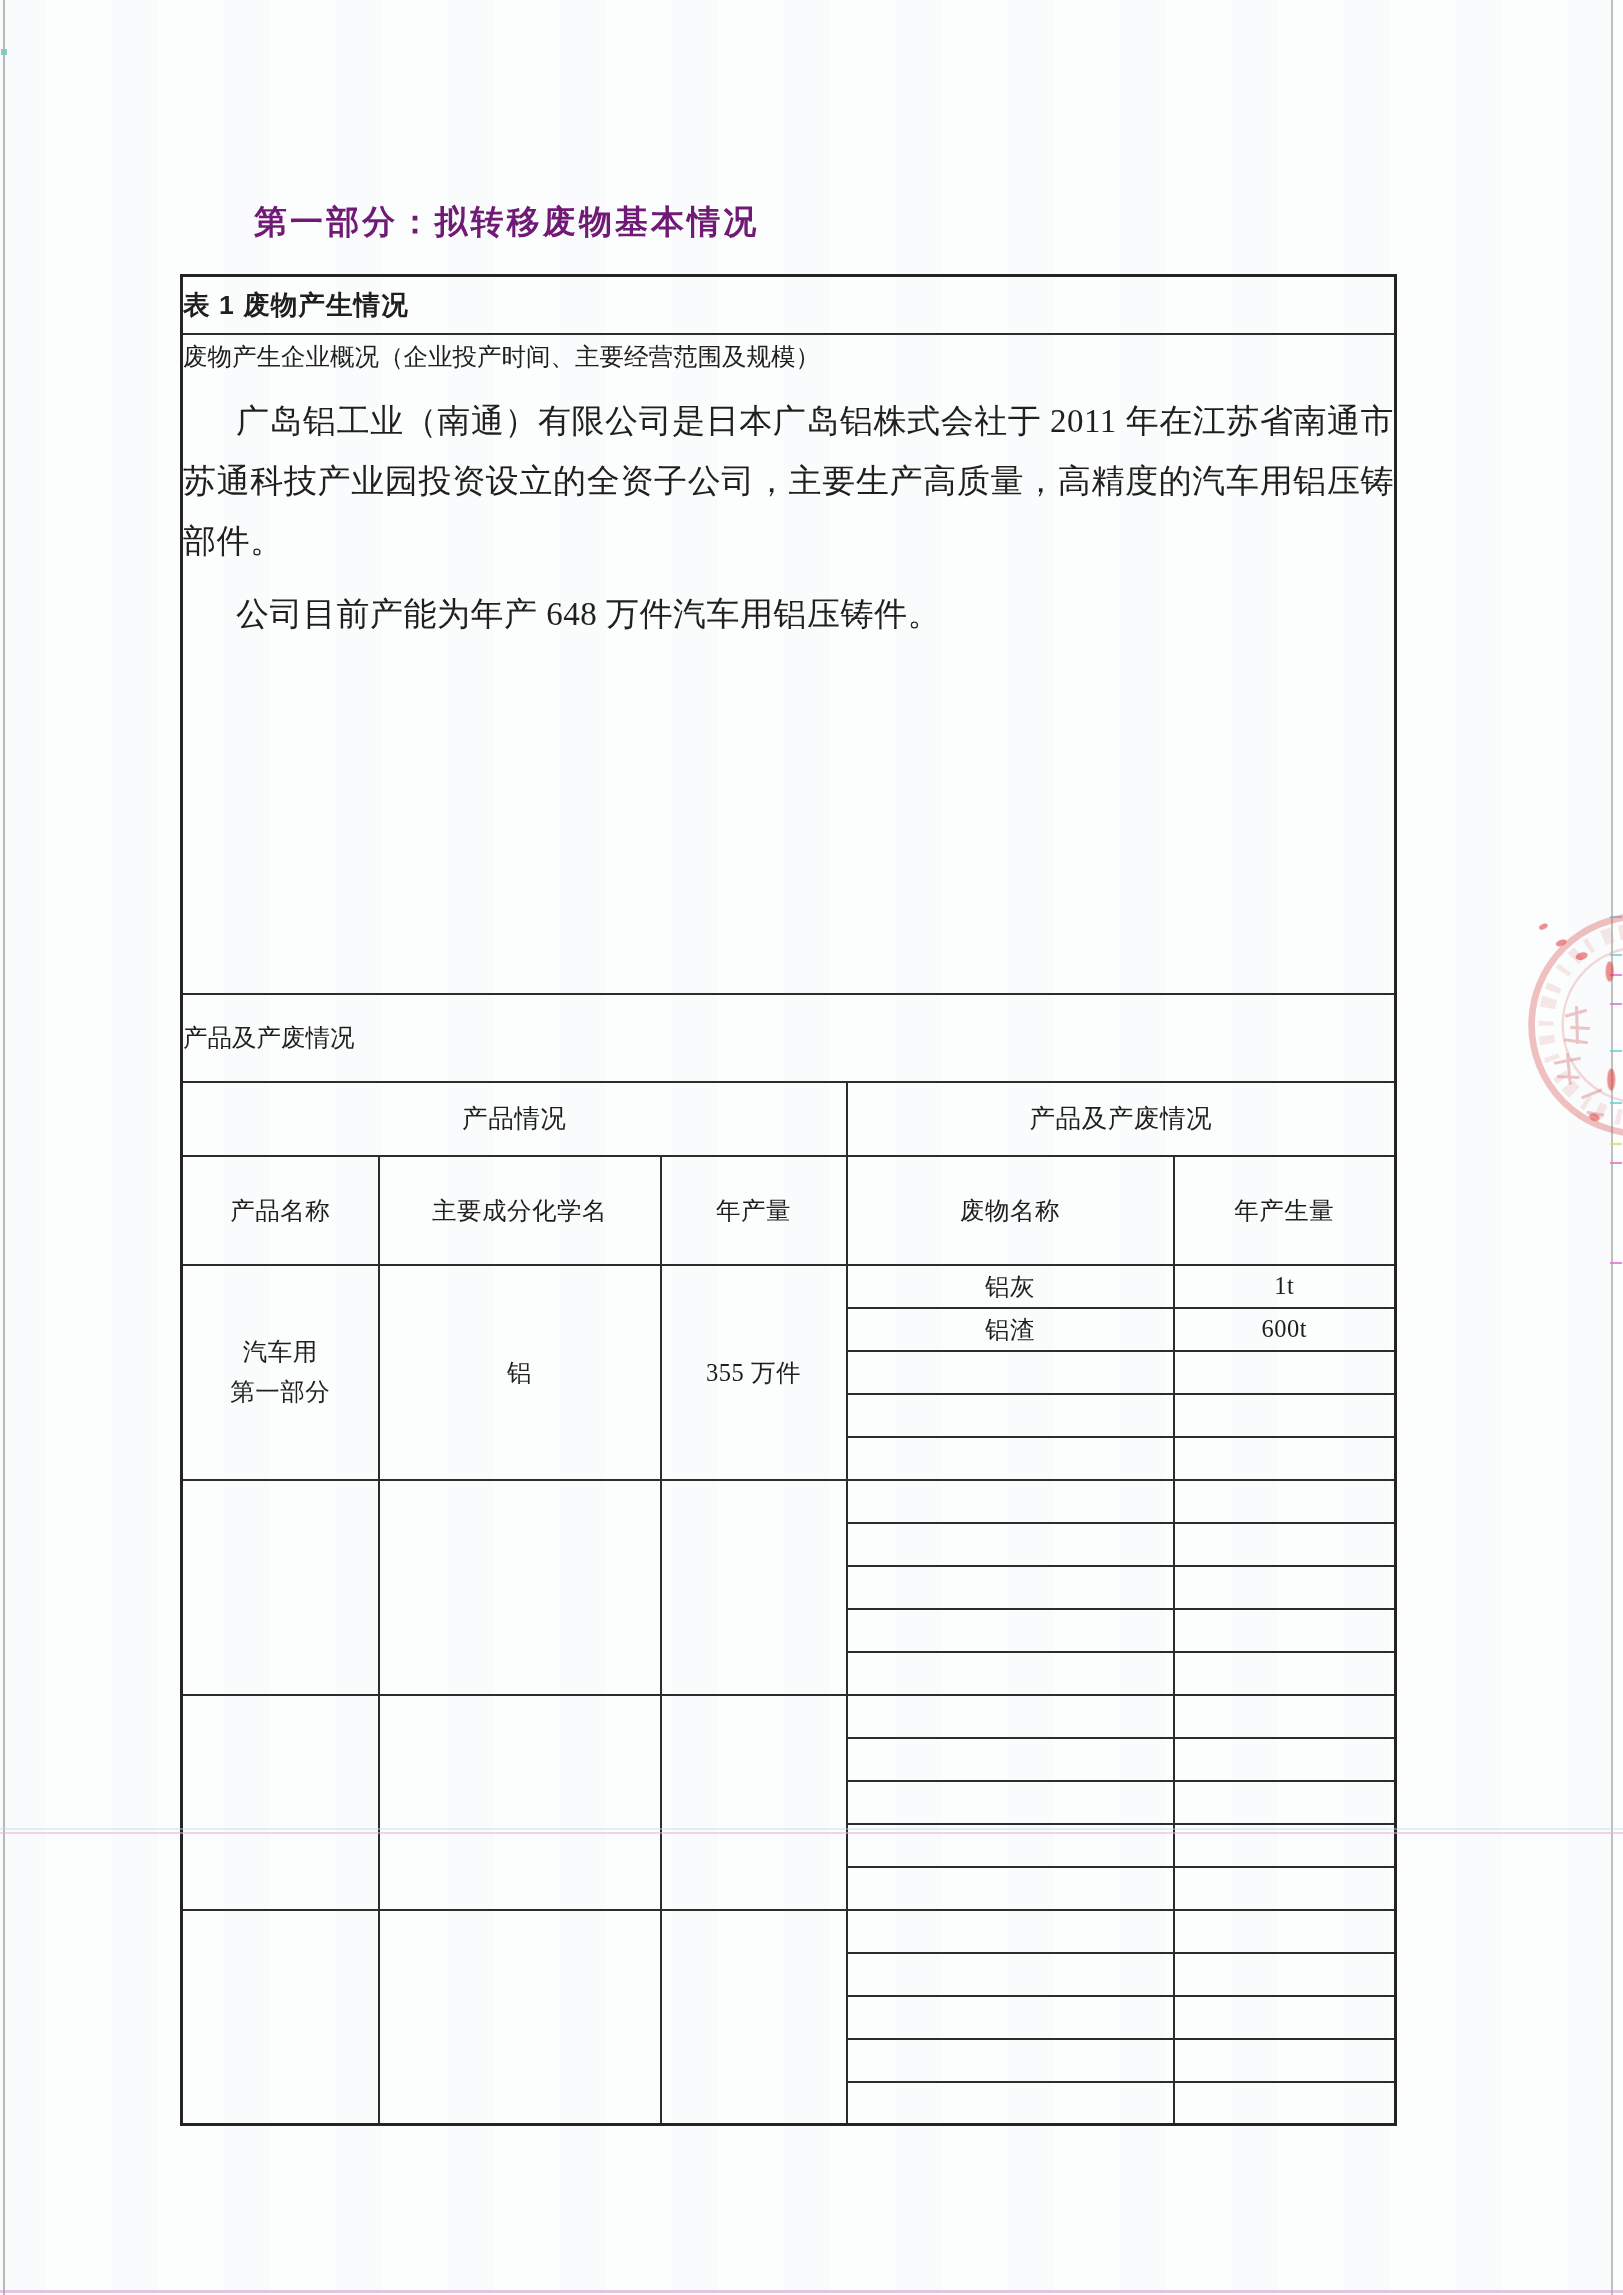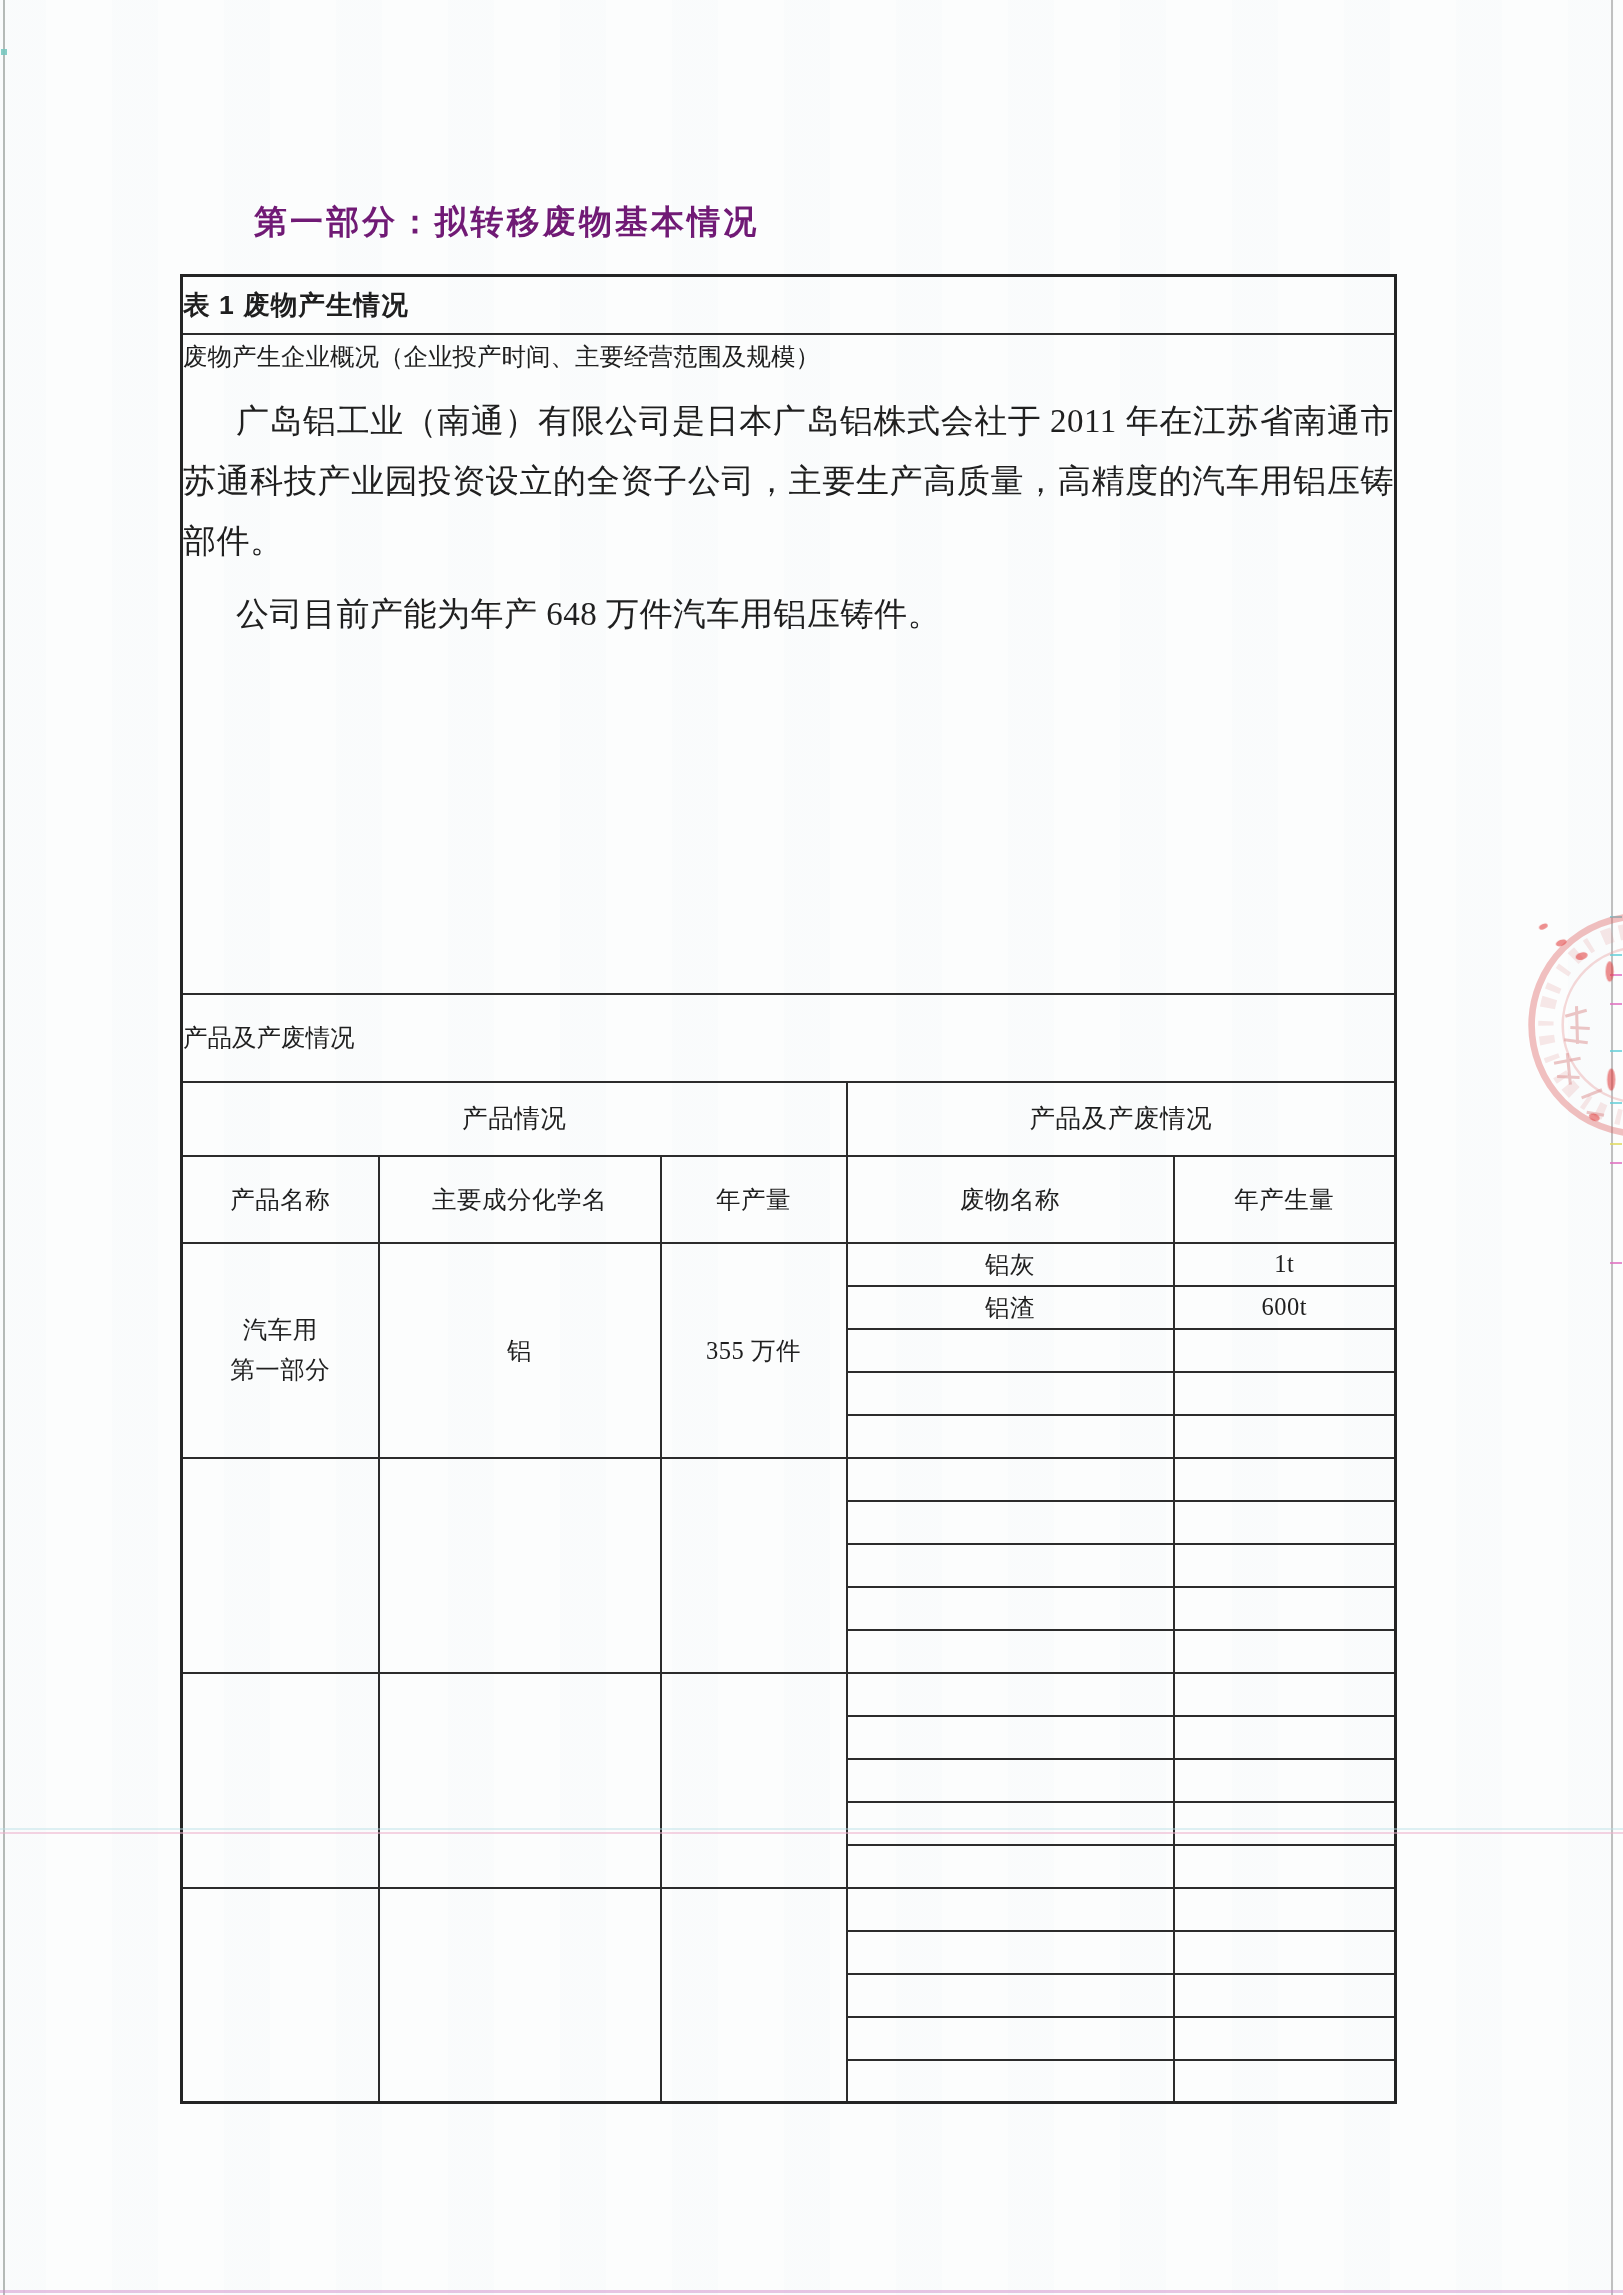--- a/index.html
+++ b/index.html
@@ -62,21 +62,21 @@
           <p class="para">公司目前产能为年产 648 万件汽车用铝压铸件。</p>
         </td>
       </tr>
       <tr style="height:88px">
         <td colspan="5" class="c-products-label">产品及产废情况</td>
       </tr>
       <tr style="height:74px">
         <td colspan="3" class="c-center hdr">产品情况</td>
         <td colspan="2" class="c-center hdr">产品及产废情况</td>
       </tr>
-      <tr style="height:87px">
+      <tr style="height:109px">
         <td class="c-center">产品名称</td>
         <td class="c-center">主要成分化学名</td>
         <td class="c-center">年产量</td>
         <td class="c-center">废物名称</td>
         <td class="c-center">年产生量</td>
       </tr>
 
       <tr style="height:43px">
         <td rowspan="5" class="c-center pre">汽车用
 第一部分</td>

